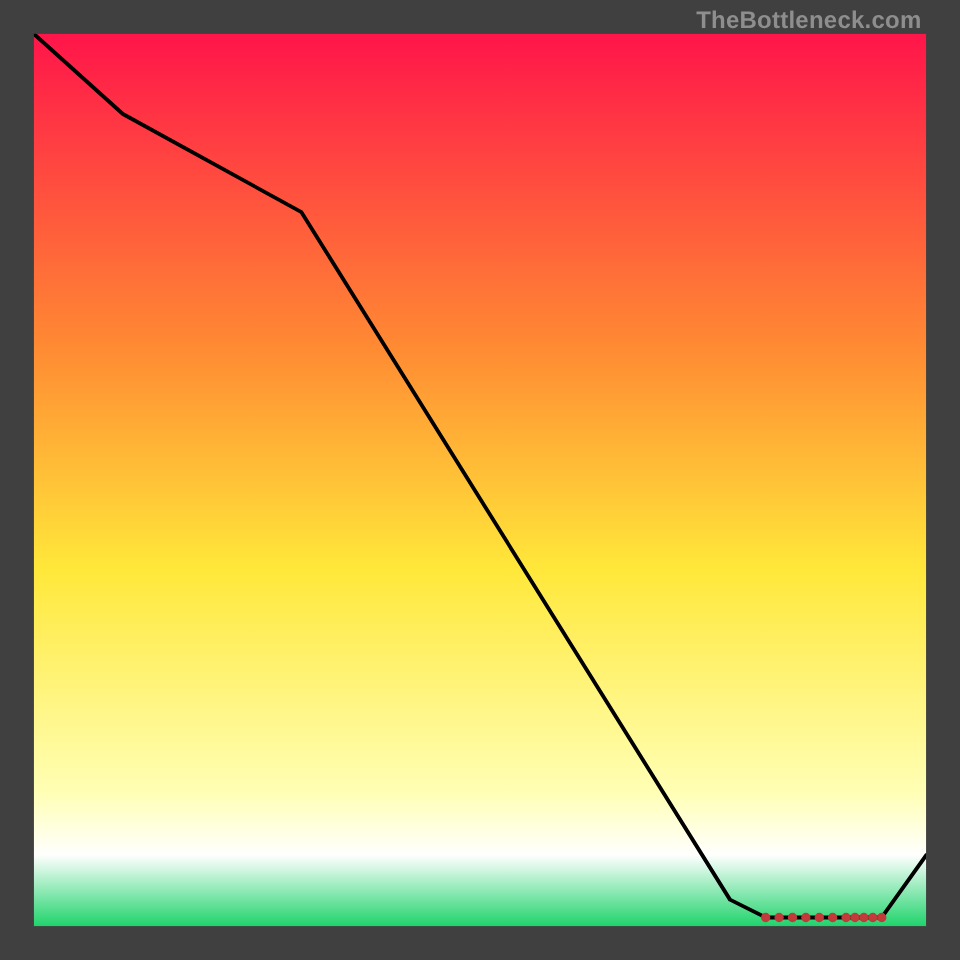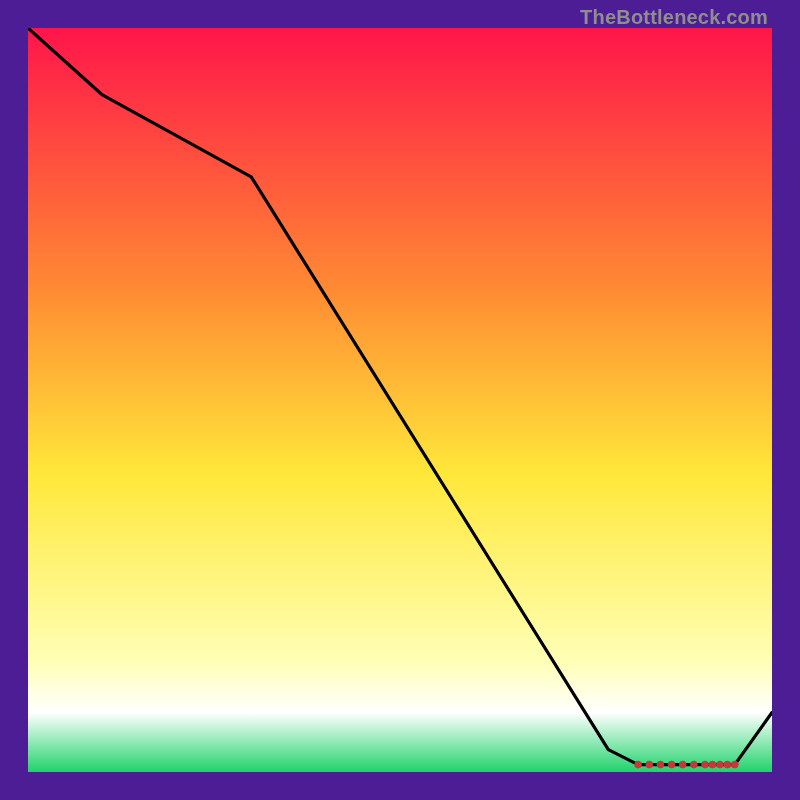--- a/index.html
+++ b/index.html
@@ -7,21 +7,21 @@
     padding: 0;
     width: 800px;
     height: 800px;
     background: #000;
     overflow: hidden;
   }
   .frame {
     position: relative;
     width: 800px;
     height: 800px;
-    background: #4c1d95;
+    background: #404040;
   }
   .plot-area {
     position: absolute;
     left: 28px;
     top: 28px;
     width: 744px;
     height: 744px;
     overflow: hidden;
   }
   .watermark {

